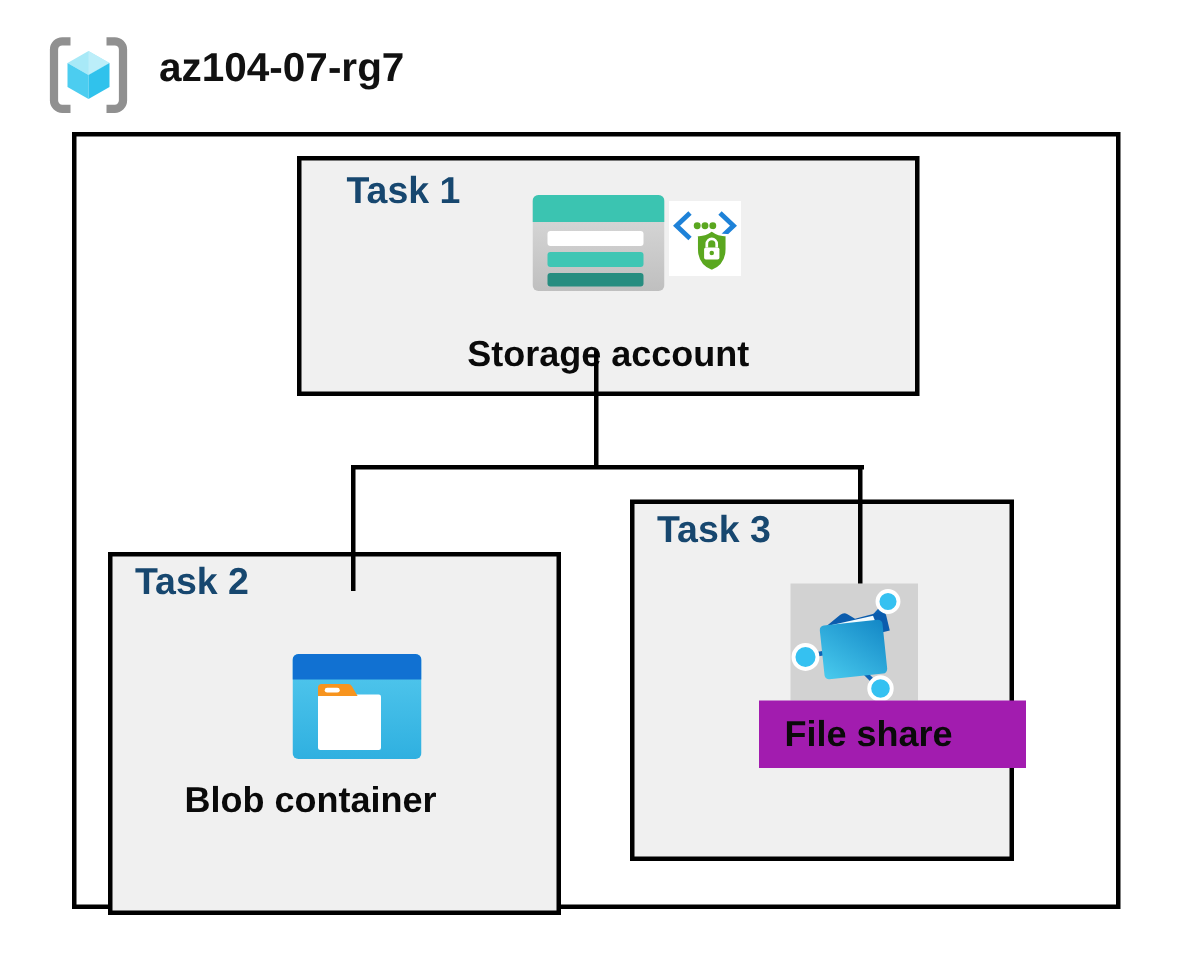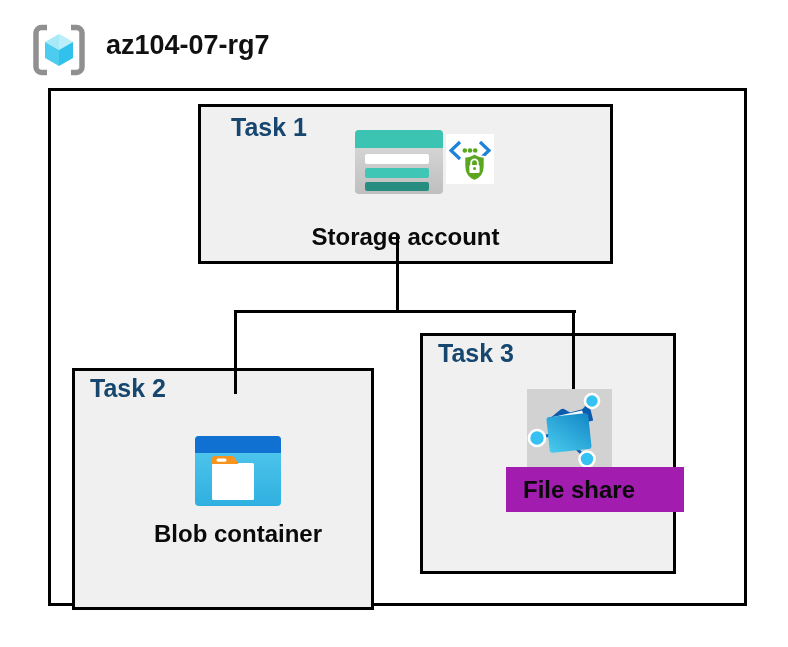--- a/index.html
+++ b/index.html
@@ -36,21 +36,21 @@
     white-space: nowrap;
   }
   .task1 .task-label { left: 30px; top: 6px; }
   .task2 .task-label { left: 15px; top: 3px; }
   .task3 .task-label { left: 15px; top: 3px; }
   .node-label {
     position: absolute; font-size: 24px; font-weight: bold; color: #0a0a0a;
     white-space: nowrap;
   }
   .task1 .node-label { left: 0; width: 409px; top: 90px; text-align: center; margin-top: 26px; }
-  .task2 .node-label { left: 35px; width: 256px; top: 149px; text-align: center; }
+  .task2 .node-label { left: 48px; width: 256px; top: 149px; }
   
   .storage-svg { position: absolute; left: 154px; top: 23px; width: 88px; height: 64px; }
   .sas-svg     { position: absolute; left: 245px; top: 27px; width: 48px; height: 50px; }
   
   .blob-svg { position: absolute; left: 120px; top: 65px; width: 86px; height: 70px; }
   
   .fs-iconbg {
     position: absolute; left: 104px; top: 53px; width: 85px; height: 78px;
     background: #d2d2d2;
   }

